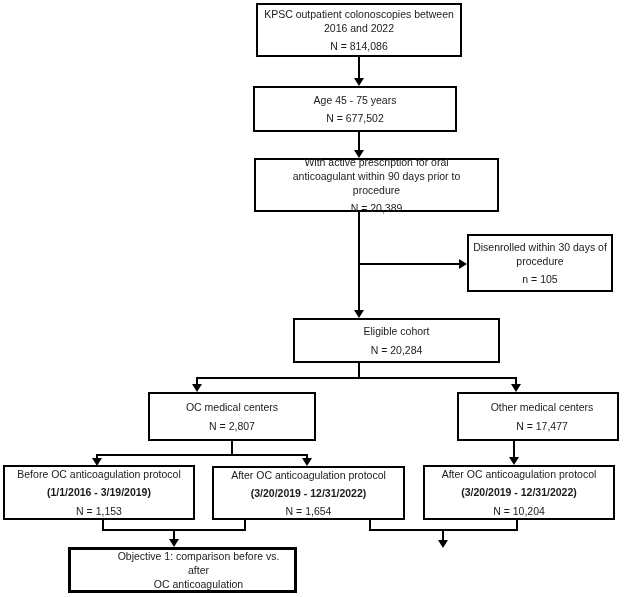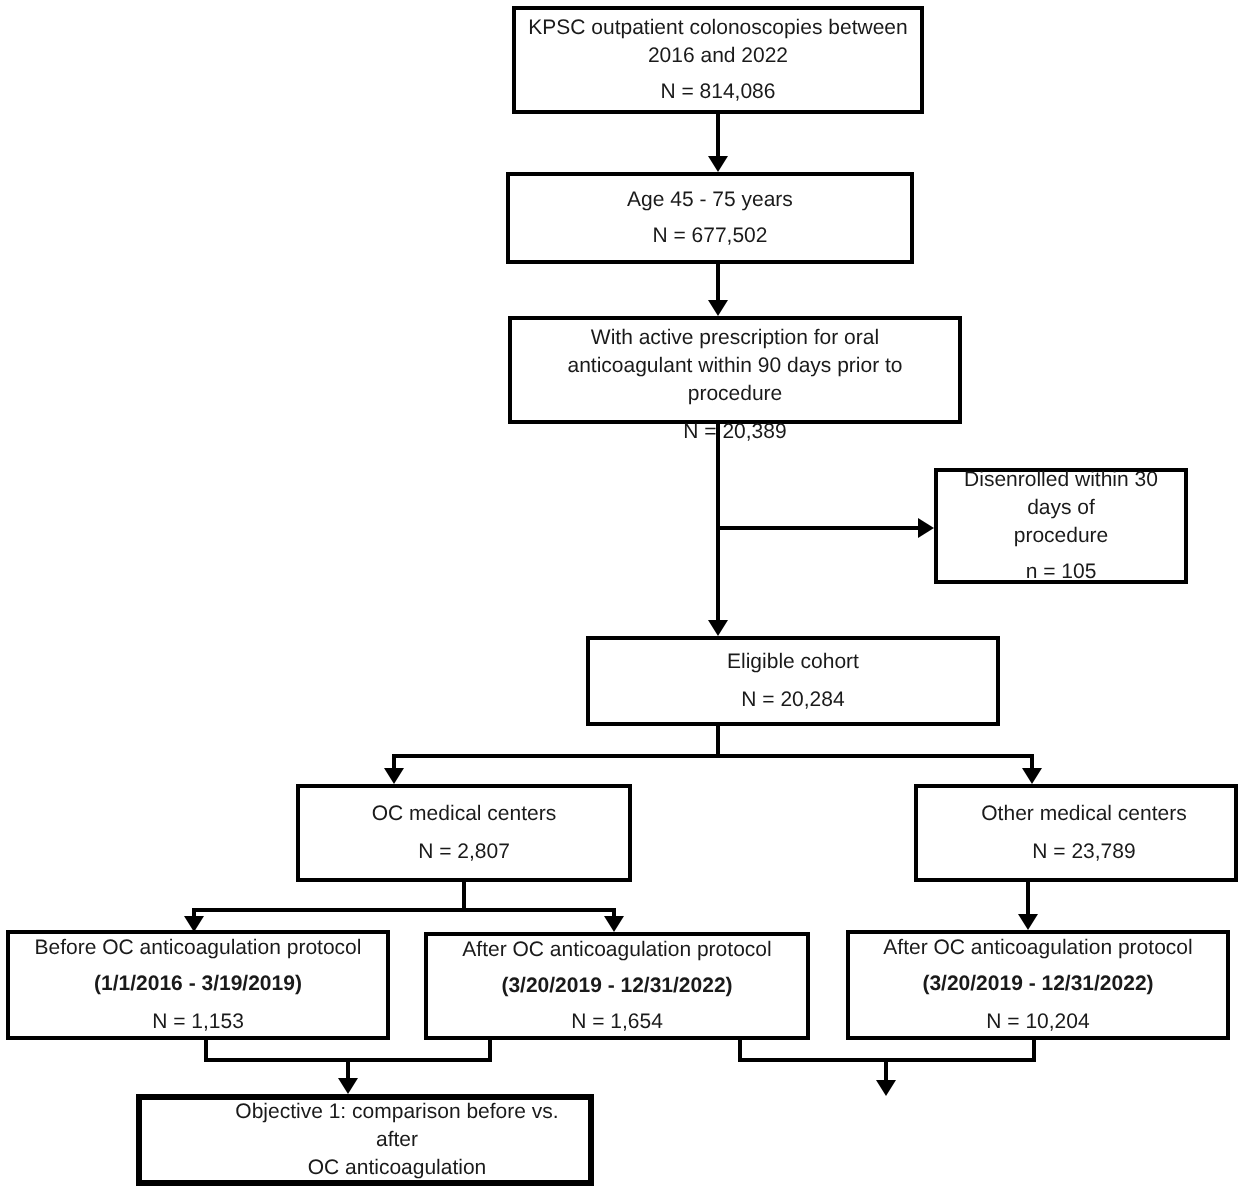--- a/index.html
+++ b/index.html
@@ -50,29 +50,29 @@
 
     <div class="nval">N = 814,086</div>
   </div>
 
   <div class="box" style="left:253px;top:86px;width:204px;height:46px;">
     <div class="label">Age 45 - 75 years</div>
 
     <div class="nval">N = 677,502</div>
   </div>
 
-  <div class="box" style="left:254px;top:158px;width:227px;height:54px;justify-content:space-between;">
+  <div class="box" style="left:254px;top:158px;width:245px;height:54px;">
     <div class="label">With active prescription for oral
 anticoagulant within 90 days prior to
 procedure</div>
 
     <div class="nval">N = 20,389</div>
   </div>
 
-  <div class="box" style="left:467px;top:234px;width:127px;height:58px;">
+  <div class="box" style="left:467px;top:234px;width:146px;height:58px;">
     <div class="label">Disenrolled within 30 days of
 procedure</div>
 
     <div class="nval">n = 105</div>
   </div>
 
   <div class="box" style="left:255px;top:318px;width:207px;height:45px;margin-left:38px;">
     <div class="label">Eligible cohort</div>
 
     <div class="nval">N = 20,284</div>
@@ -80,21 +80,21 @@
 
   <div class="box" style="left:148px;top:392px;width:168px;height:49px;">
     <div class="label">OC medical centers</div>
 
     <div class="nval">N = 2,807</div>
   </div>
 
   <div class="box" style="left:457px;top:392px;width:162px;height:49px;padding-left:12px;">
     <div class="label">Other medical centers</div>
 
-    <div class="nval">N = 23,789</div>
+    <div class="nval">N = 17,477</div>
   </div>
 
   <div class="box" style="left:3px;top:465px;width:192px;height:55px;">
     <div class="label">Before OC anticoagulation protocol</div>
     <div class="sub">(1/1/2016 - 3/19/2019)</div>
     <div class="nval">N = 1,153</div>
   </div>
 
   <div class="box" style="left:212px;top:466px;width:193px;height:54px;">
     <div class="label">After OC anticoagulation protocol</div>

